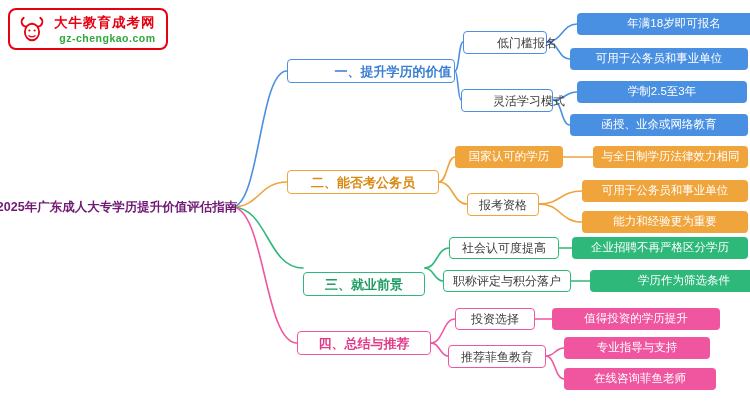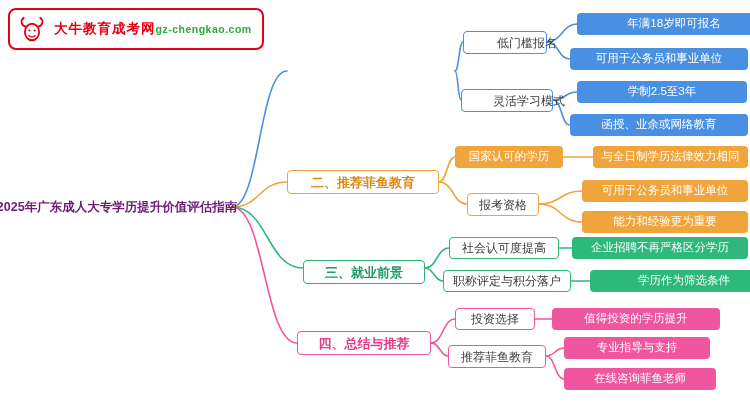--- a/index.html
+++ b/index.html
@@ -21,21 +21,21 @@
   .s1 { background:#4a90e2; } .s2 { background:#f0a43c; }
   .s3 { background:#2eb87a; } .s4 { background:#f0569f; }
 
   .root { position:absolute; left:2px; top:196px; width:230px; height:22px; z-index:1;
           display:flex; align-items:center; justify-content:center; white-space:nowrap;
           font-size:12.5px; font-weight:bold; color:#701a75; }
 
   .logo { position:absolute; left:8px; top:8px; z-index:2; display:flex; align-items:center;
           gap:6px; border:2px solid #e60012; border-radius:8px; padding:4px 10px 4px 6px; background:#fff;
           cursor:pointer; }
-  .logo-text { display:flex; flex-direction:row; align-items:center; }
+  .logo-text { display:flex; flex-direction:column; align-items:flex-end; }
   .logo-title { color:#e60012; font-weight:bold; font-size:13.5px; letter-spacing:1px; }
   .logo-sub { color:#2fa83c; font-size:10.5px; font-weight:bold; letter-spacing:0.5px; margin-top:0; }
 </style>
 </head>
 <body>
 
 <div class="canvas">
 
   <svg class="wires" viewBox="0 0 750 410">
     <path class="w1" d="M232 207 C 260 207, 259 71, 287 71"></path>
@@ -78,35 +78,36 @@
       <path d="M16 29 Q20 32 24 29" fill="none" stroke="#e60012" stroke-width="1.8" stroke-linecap="round"></path>
     </svg>
     <div class="logo-text">
       <span class="logo-title">大牛教育成考网</span>
       <span class="logo-sub">gz-chengkao.com</span>
     </div>
   </div>
 
   <div class="root">2025年广东成人大专学历提升价值评估指南</div>
 
+  <div class="nd outline o1 branch" style="left:287px;top:59px;width:168px;height:24px">一、提升学历的价值</div>
   <div class="nd outline o1" style="left:463px;top:31px;width:84px;height:23px">低门槛报名</div>
   <div class="nd solid s1" style="left:577px;top:13px;width:194px;height:22px">年满18岁即可报名</div>
   <div class="nd solid s1" style="left:570px;top:48px;width:178px;height:22px">可用于公务员和事业单位</div>
   <div class="nd outline o1" style="left:461px;top:89px;width:92px;height:23px">灵活学习模式</div>
   <div class="nd solid s1" style="left:577px;top:81px;width:170px;height:22px">学制2.5至3年</div>
   <div class="nd solid s1" style="left:570px;top:114px;width:178px;height:22px">函授、业余或网络教育</div>
 
-  <div class="nd outline o2 branch" style="left:287px;top:170px;width:152px;height:24px">二、推荐菲鱼教育</div>
+  <div class="nd outline o2 branch" style="left:287px;top:170px;width:152px;height:24px">二、能否考公务员</div>
   <div class="nd solid s2" style="left:455px;top:146px;width:108px;height:22px">国家认可的学历</div>
   <div class="nd solid s2" style="left:593px;top:146px;width:155px;height:22px">与全日制学历法律效力相同</div>
   <div class="nd outline o2" style="left:467px;top:193px;width:72px;height:23px">报考资格</div>
   <div class="nd solid s2" style="left:582px;top:180px;width:166px;height:22px">可用于公务员和事业单位</div>
   <div class="nd solid s2" style="left:582px;top:211px;width:166px;height:22px">能力和经验更为重要</div>
 
-  <div class="nd outline o3 branch" style="left:303px;top:260px;width:122px;height:24px">三、就业前景</div>
+  <div class="nd outline o3 branch" style="left:303px;top:272px;width:122px;height:24px">三、就业前景</div>
   <div class="nd outline o3" style="left:449px;top:237px;width:110px;height:22px">社会认可度提高</div>
   <div class="nd solid s3" style="left:572px;top:237px;width:176px;height:22px">企业招聘不再严格区分学历</div>
   <div class="nd outline o3" style="left:443px;top:270px;width:128px;height:22px">职称评定与积分落户</div>
   <div class="nd solid s3" style="left:590px;top:270px;width:188px;height:22px">学历作为筛选条件</div>
 
   <div class="nd outline o4 branch" style="left:297px;top:331px;width:134px;height:24px">四、总结与推荐</div>
   <div class="nd outline o4" style="left:455px;top:308px;width:80px;height:22px">投资选择</div>
   <div class="nd solid s4" style="left:552px;top:308px;width:168px;height:22px">值得投资的学历提升</div>
   <div class="nd outline o4" style="left:448px;top:345px;width:98px;height:23px">推荐菲鱼教育</div>
   <div class="nd solid s4" style="left:564px;top:337px;width:146px;height:22px">专业指导与支持</div>

